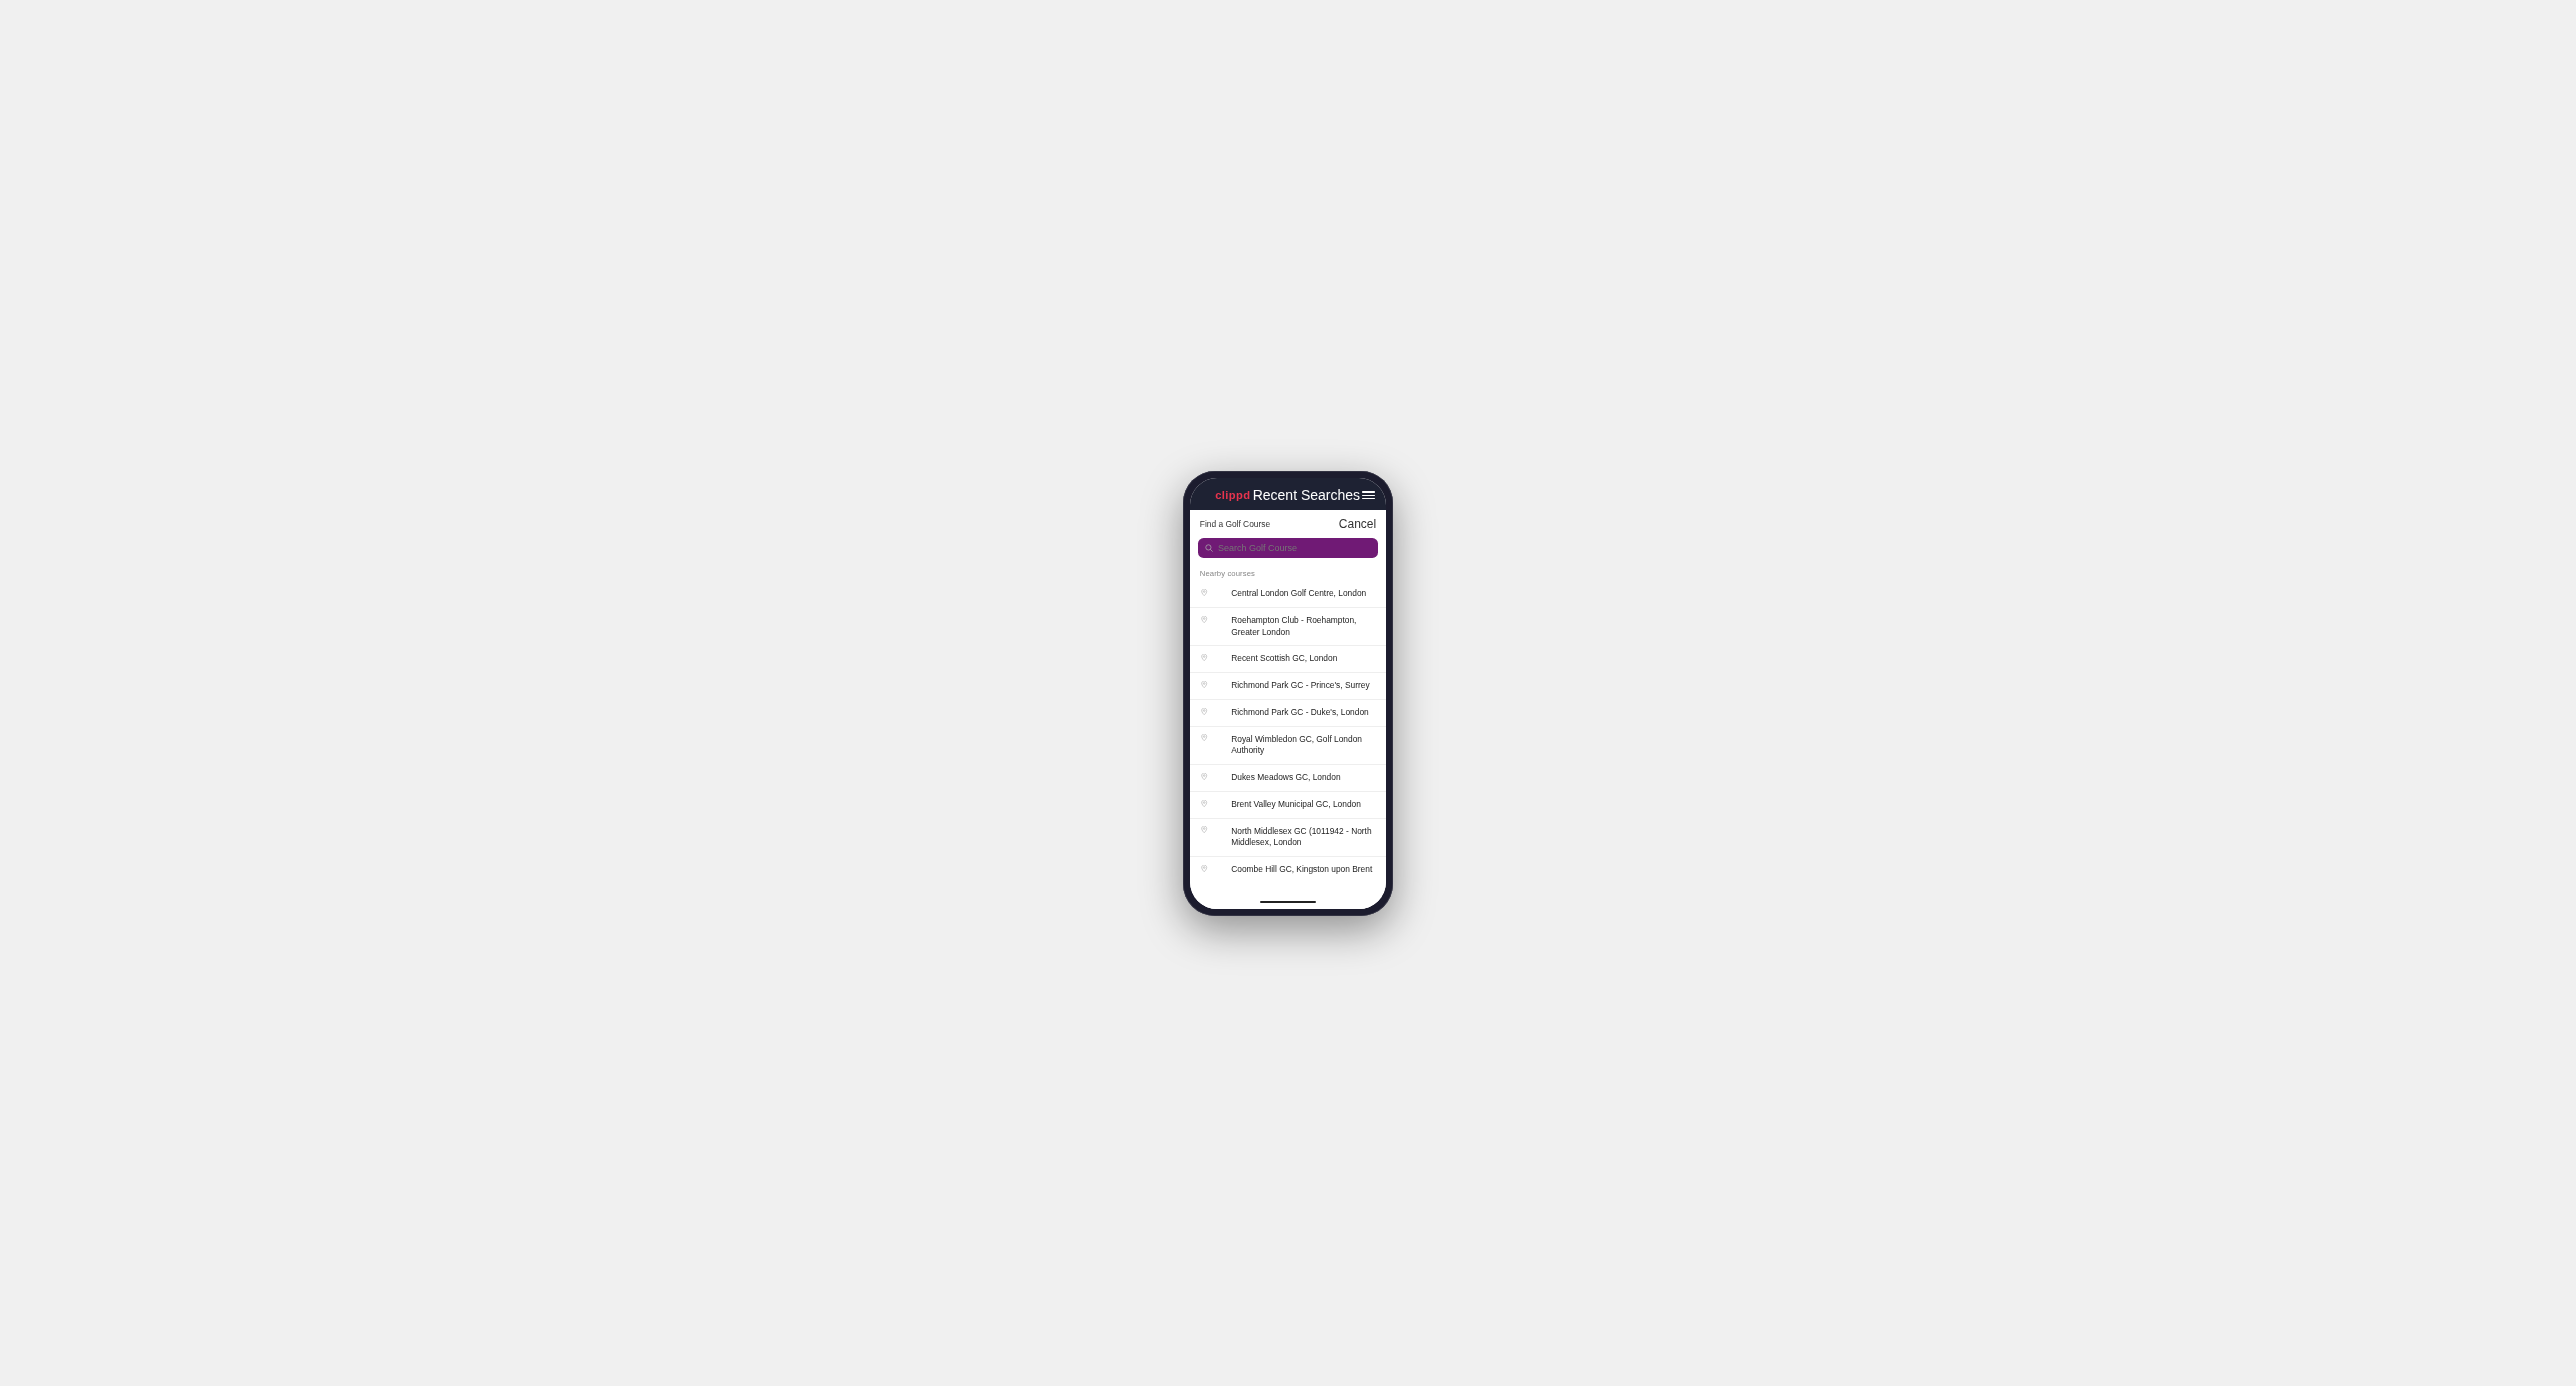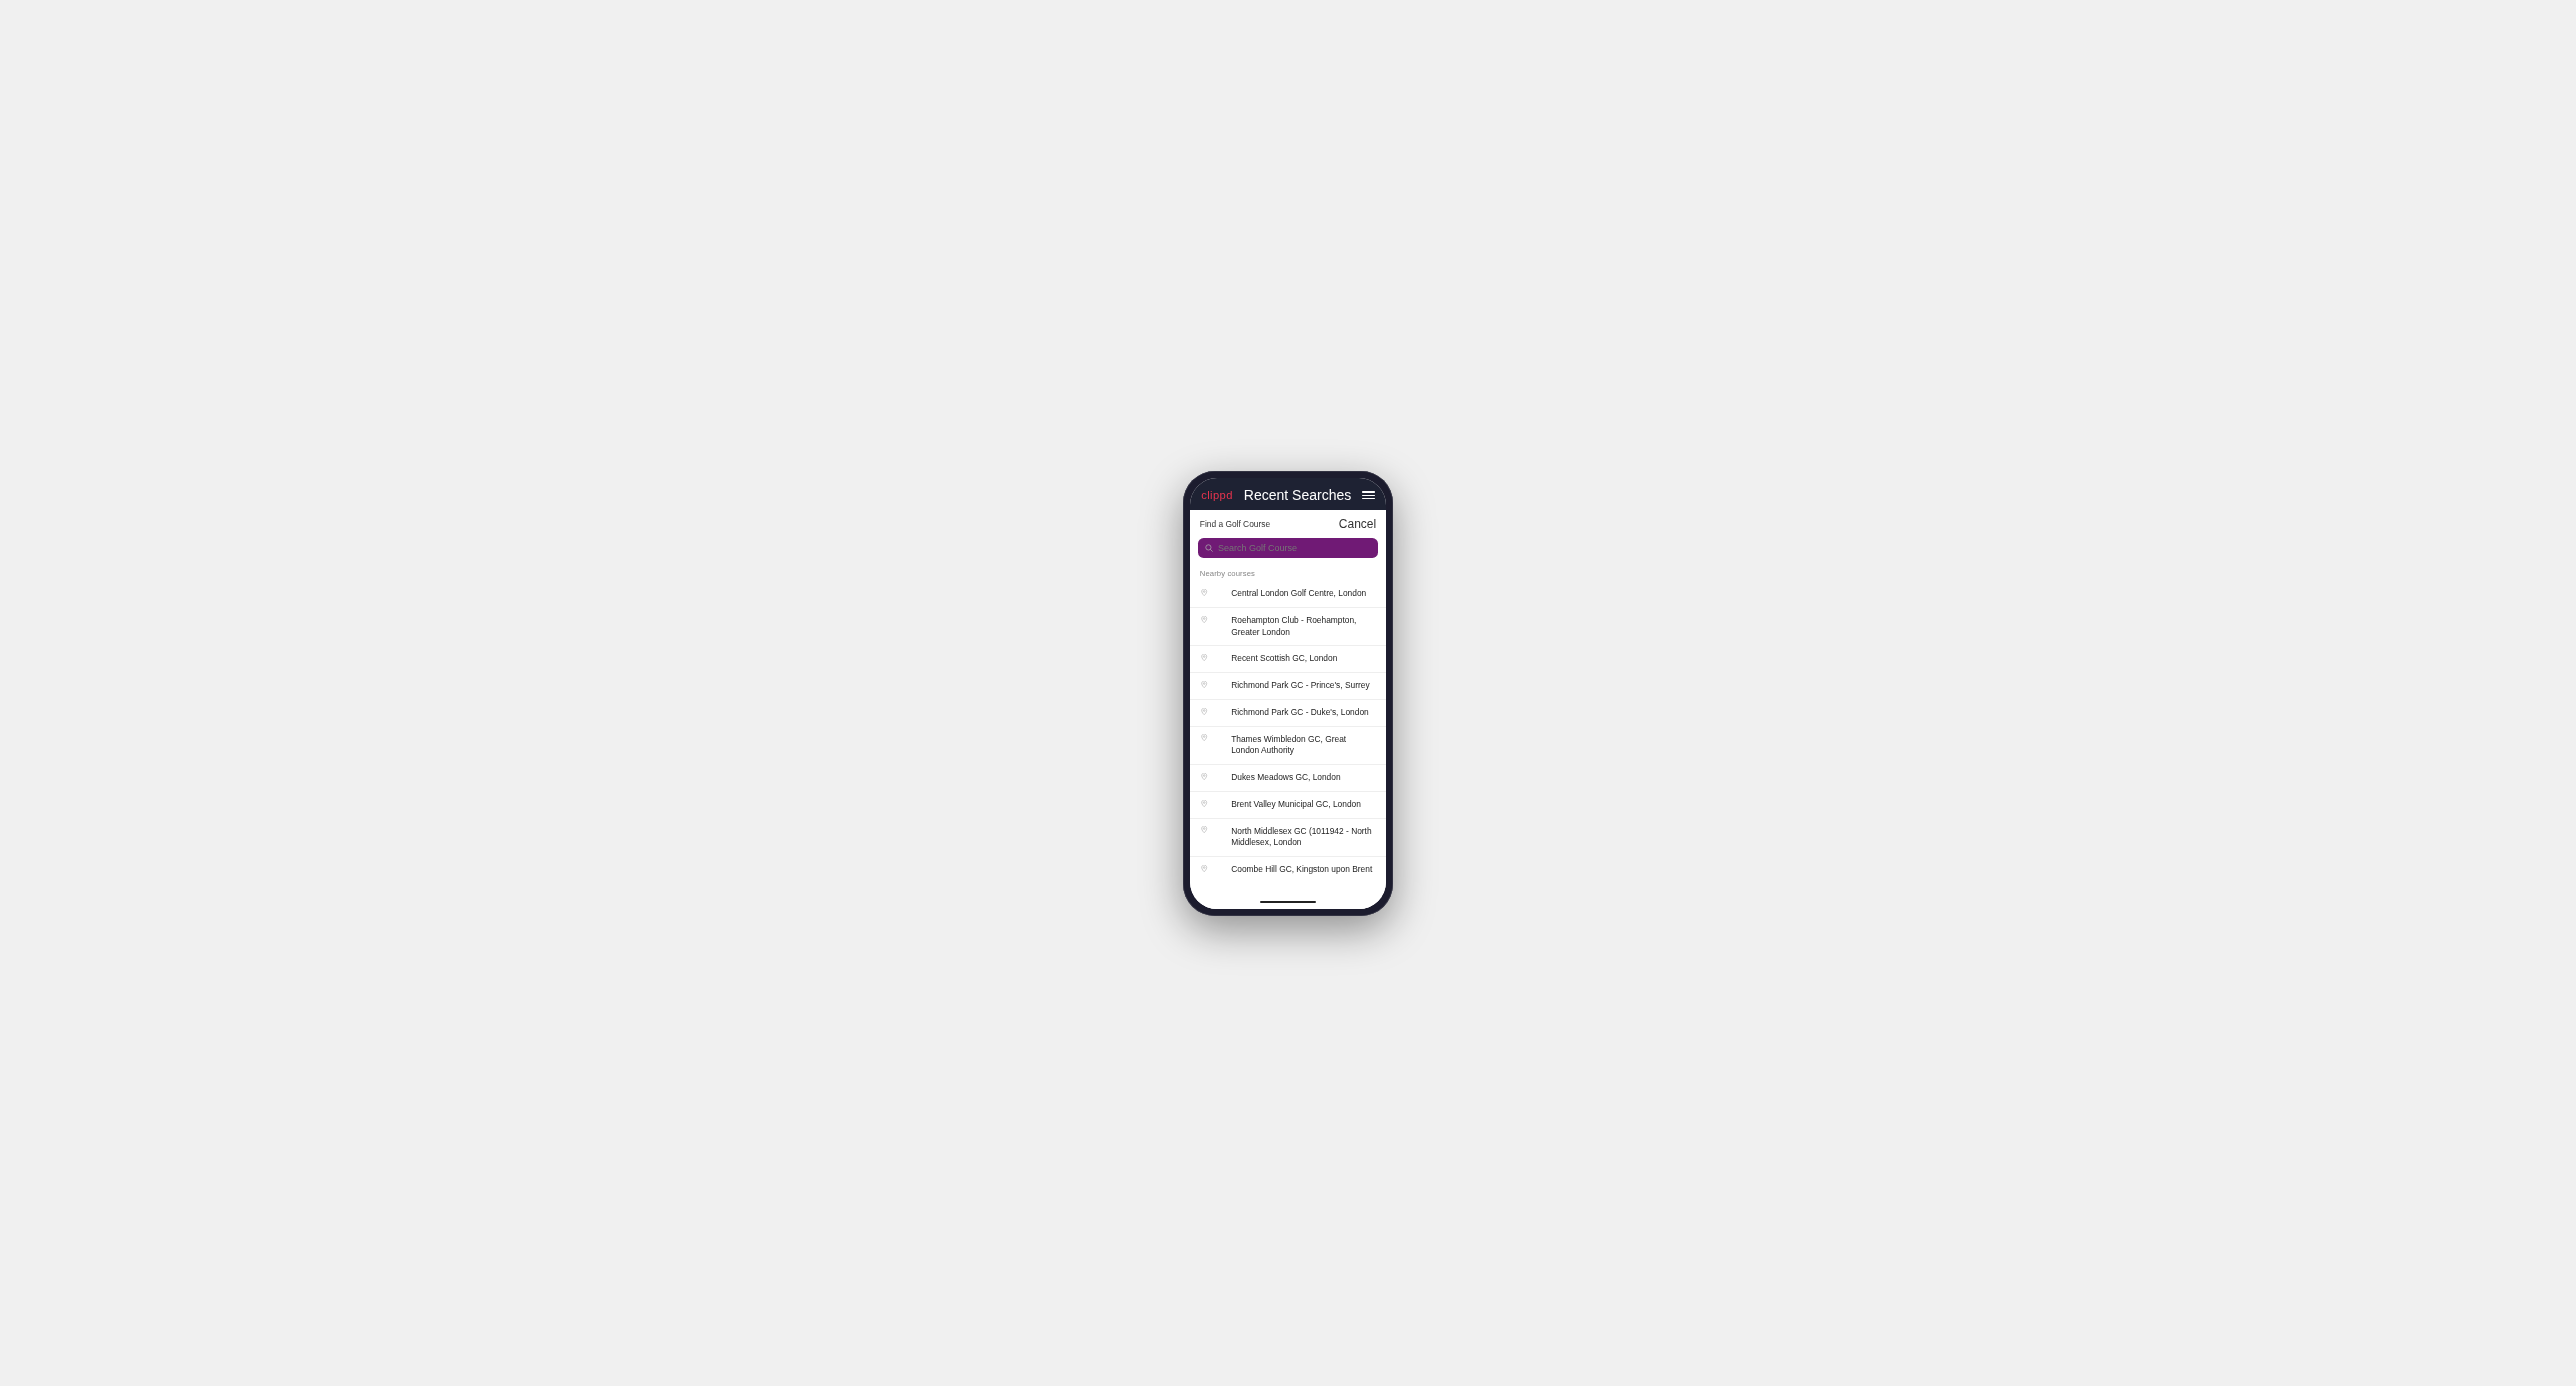--- a/index.html
+++ b/index.html
@@ -37,23 +37,24 @@
       background: #1e2233;
       padding: 9.8px 11.2px 7px;
       display: flex;
       align-items: center;
       justify-content: space-between;
       flex-shrink: 0;
     }
 
     .logo {
       font-size: 11.2px;
-      font-weight: 400;
+      font-weight: 700;
       color: #e8344e;
       letter-spacing: 0.4px;
+      margin-left: 14px;
     }
 
     .top-bar-title {
       font-size: 14px;
       color: #ffffff;
       font-weight: 500;
     }
 
     .hamburger-icon {
       display: flex;
@@ -268,21 +269,21 @@
         <path d="M8 0C4.686 0 2 2.686 2 6c0 4.5 6 10 6 10s6-5.5 6-10c0-3.314-2.686-6-6-6z" stroke="#999999" stroke-width="1.2" fill="none"></path>
         <circle cx="8" cy="6" r="2" stroke="#999999" stroke-width="1.2" fill="none"></circle>
       </svg>
       <span class="course-name">Richmond Park GC - Duke's, London</span>
     </li>
             <li class="course-item">
       <svg class="pin-icon" viewBox="0 0 16 20" fill="none" xmlns="http://www.w3.org/2000/svg">
         <path d="M8 0C4.686 0 2 2.686 2 6c0 4.5 6 10 6 10s6-5.5 6-10c0-3.314-2.686-6-6-6z" stroke="#999999" stroke-width="1.2" fill="none"></path>
         <circle cx="8" cy="6" r="2" stroke="#999999" stroke-width="1.2" fill="none"></circle>
       </svg>
-      <span class="course-name">Thames Wimbledon GC, Great London Authority</span>
+      <span class="course-name">Royal Wimbledon GC, Golf London Authority</span>
     </li>
             <li class="course-item">
       <svg class="pin-icon" viewBox="0 0 16 20" fill="none" xmlns="http://www.w3.org/2000/svg">
         <path d="M8 0C4.686 0 2 2.686 2 6c0 4.5 6 10 6 10s6-5.5 6-10c0-3.314-2.686-6-6-6z" stroke="#999999" stroke-width="1.2" fill="none"></path>
         <circle cx="8" cy="6" r="2" stroke="#999999" stroke-width="1.2" fill="none"></circle>
       </svg>
       <span class="course-name">Dukes Meadows GC, London</span>
     </li>
             <li class="course-item">
       <svg class="pin-icon" viewBox="0 0 16 20" fill="none" xmlns="http://www.w3.org/2000/svg">

